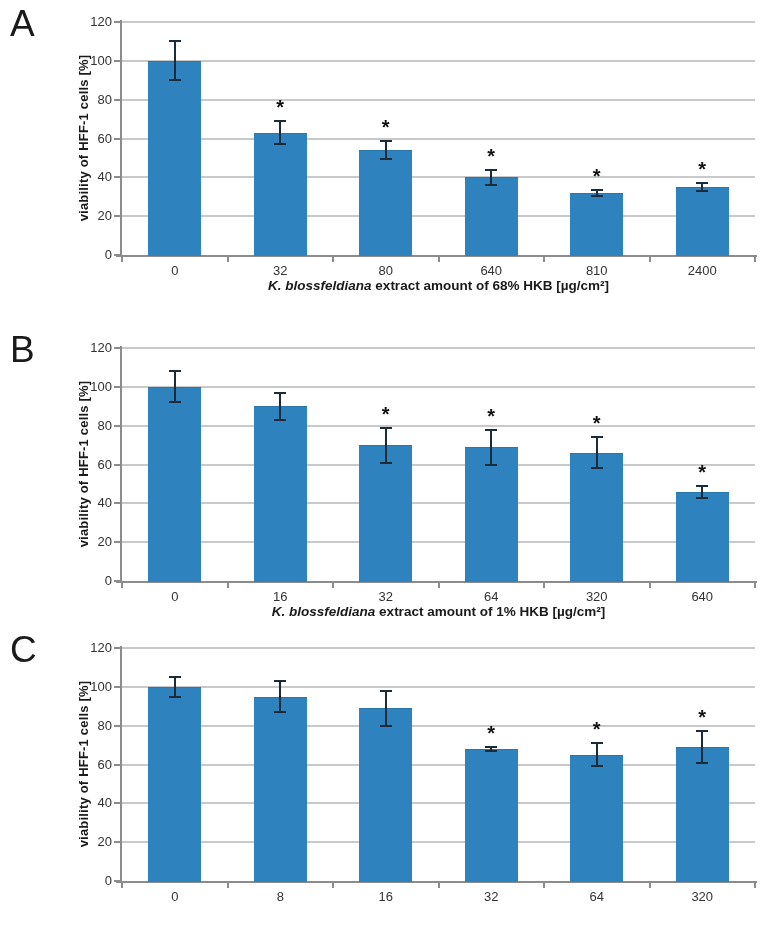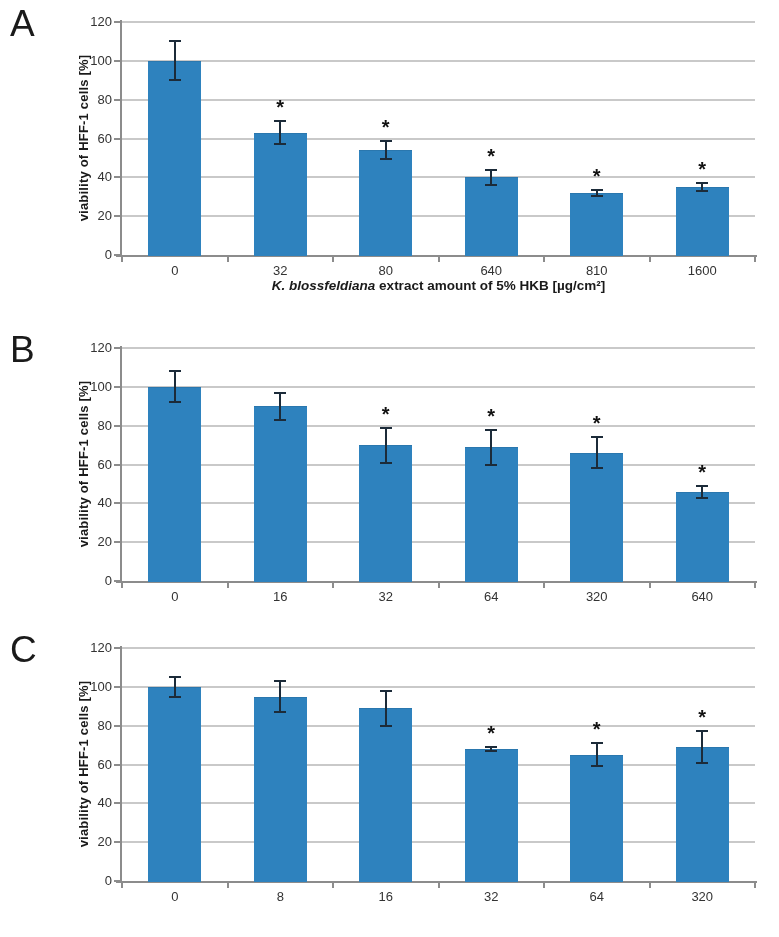--- a/index.html
+++ b/index.html
@@ -110,23 +110,23 @@
       <div class="err-line" style="left: 473.75px; top: 167.954px; height: 5.825px;"></div>
       <div class="err-cap" style="left: 468.75px; width: 12px; top: 166.954px;"></div>
       <div class="err-cap" style="left: 468.75px; width: 12px; top: 172.779px;"></div>
       <div class="sig" style="left: 462.75px; top: 143.954px;">*</div>
       <div class="cat-label" style="left: 422px; width: 105.5px;">810</div>
       <div class="bar" style="left: 553.75px; width: 53px; top: 165.042px; height: 67.9583px;"></div>
       <div class="err-line" style="left: 579.25px; top: 161.158px; height: 7.76667px;"></div>
       <div class="err-cap" style="left: 574.25px; width: 12px; top: 160.158px;"></div>
       <div class="err-cap" style="left: 574.25px; width: 12px; top: 167.925px;"></div>
       <div class="sig" style="left: 568.25px; top: 137.158px;">*</div>
-      <div class="cat-label" style="left: 527.5px; width: 105.5px;">1600</div>
+      <div class="cat-label" style="left: 527.5px; width: 105.5px;">2400</div>
     </div>
-  <div class="xlabel"><span class="species">K. blossfeldiana</span><span> extract amount of 5% HKB [µg/cm²]</span></div>
+  <div class="xlabel"><span class="species">K. blossfeldiana</span><span> extract amount of 68% HKB [µg/cm²]</span></div>
 </section>
 
 <section class="panel" style="top: 326px;">
   <div class="panel-letter">B</div>
   <div class="ylabel">viability of HFF-1 cells [%]</div>
   <div class="plot">
       <div class="gridline" style="top: 193.167px;"></div>
       <div class="gridline" style="top: 154.333px;"></div>
       <div class="gridline" style="top: 115.5px;"></div>
       <div class="gridline" style="top: 76.6667px;"></div>
@@ -183,20 +183,21 @@
       <div class="err-cap" style="left: 468.75px; width: 12px; top: 119.383px;"></div>
       <div class="sig" style="left: 462.75px; top: 65.3167px;">*</div>
       <div class="cat-label" style="left: 422px; width: 105.5px;">320</div>
       <div class="bar" style="left: 553.75px; width: 53px; top: 143.683px; height: 89.3167px;"></div>
       <div class="err-line" style="left: 579.25px; top: 137.858px; height: 11.65px;"></div>
       <div class="err-cap" style="left: 574.25px; width: 12px; top: 136.858px;"></div>
       <div class="err-cap" style="left: 574.25px; width: 12px; top: 148.508px;"></div>
       <div class="sig" style="left: 568.25px; top: 113.858px;">*</div>
       <div class="cat-label" style="left: 527.5px; width: 105.5px;">640</div>
     </div>
+  <div class="xlabel"><span class="species">K. blossfeldiana</span><span> extract amount of 1% HKB [µg/cm²]</span></div>
 </section>
 
 <section class="panel" style="top: 626px;">
   <div class="panel-letter">C</div>
   <div class="ylabel">viability of HFF-1 cells [%]</div>
   <div class="plot">
       <div class="gridline" style="top: 193.167px;"></div>
       <div class="gridline" style="top: 154.333px;"></div>
       <div class="gridline" style="top: 115.5px;"></div>
       <div class="gridline" style="top: 76.6667px;"></div>

